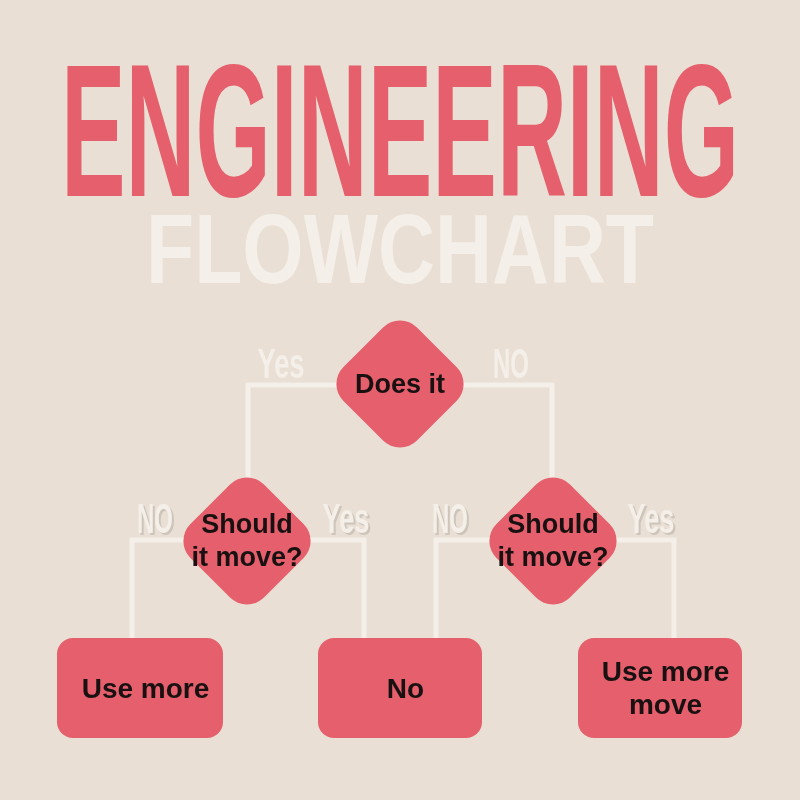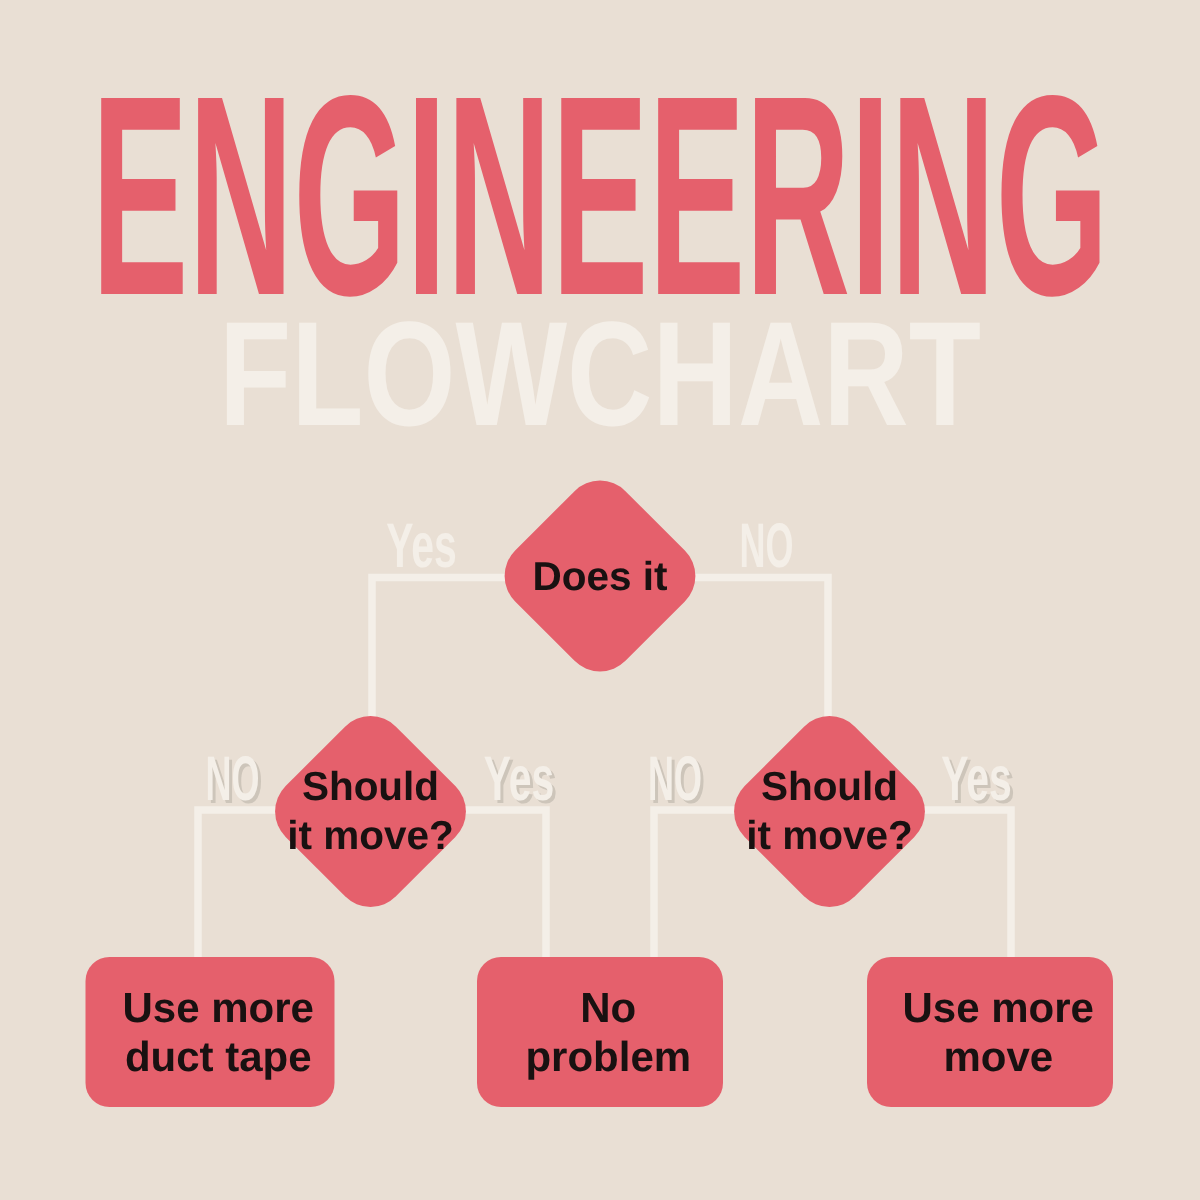--- a/index.html
+++ b/index.html
@@ -146,26 +146,24 @@
   </div>
 
   <div class="diamond-shape" style="left:501px; top:489px;"></div>
   <div class="diamond-text" style="left:478px; top:507px;">
     <span>Should</span>
     <span>it move?</span>
   </div>
 
   <div class="outcome-box" style="left:57px; top:638px; width:166px;">
     <span>Use more</span>
-    <span>duct tape</span>
   </div>
 
   <div class="outcome-box" style="left:318px; top:638px; width:164px;">
     <span>No</span>
-    <span>problem</span>
   </div>
 
   <div class="outcome-box" style="left:578px; top:638px; width:164px;">
     <span>Use more</span>
     <span>move</span>
   </div>
 
 </div>
 
 </body></html>

